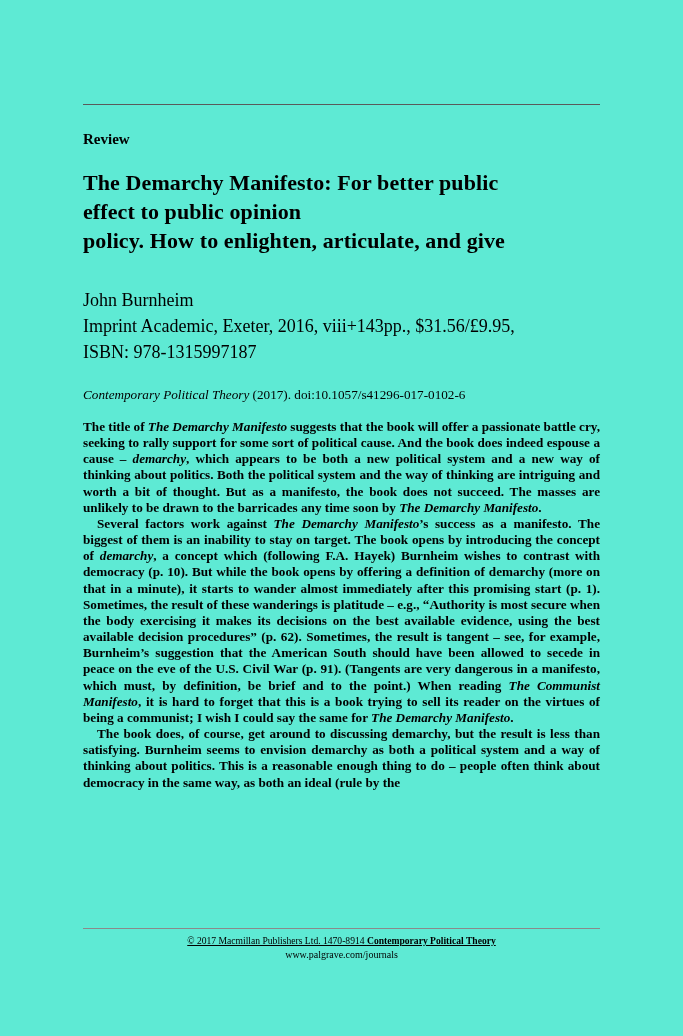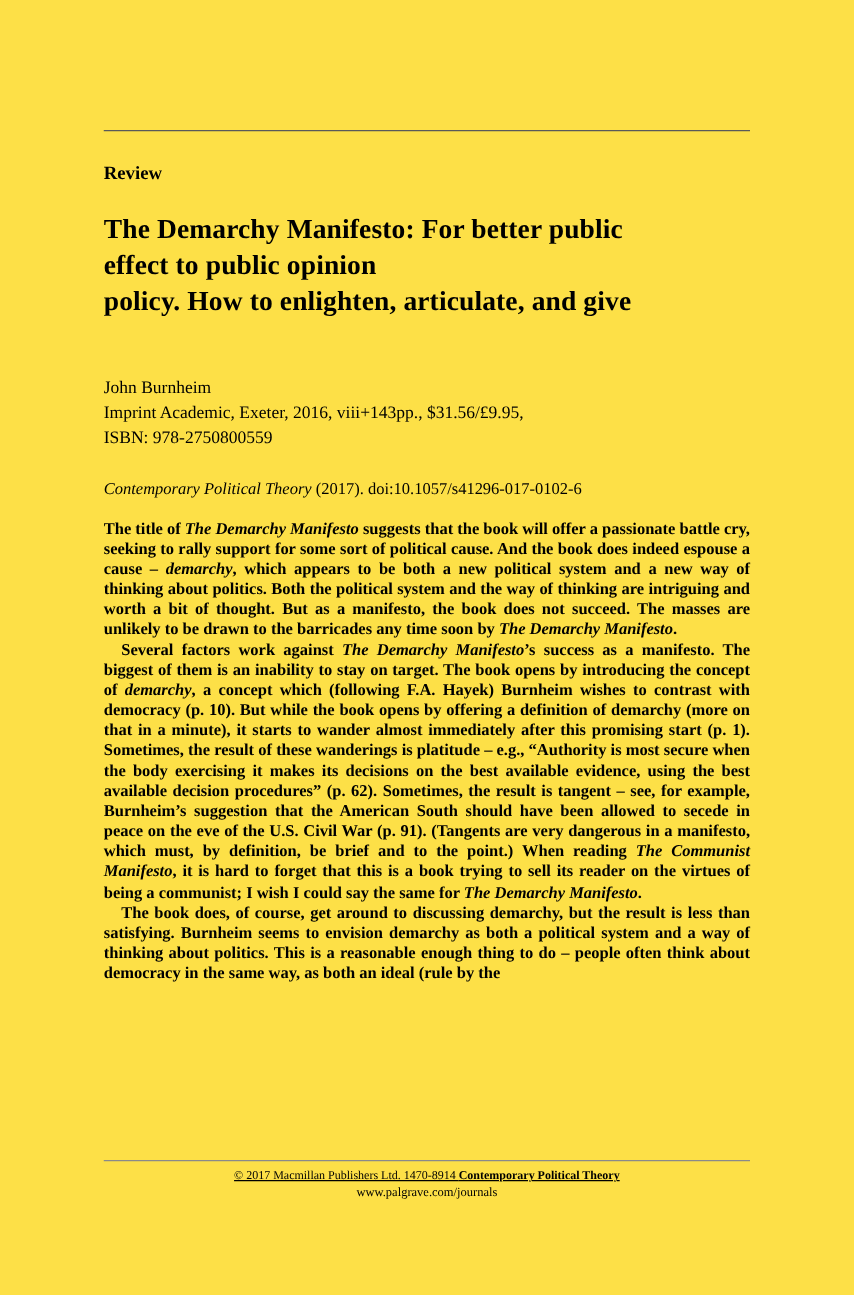--- a/index.html
+++ b/index.html
@@ -1,20 +1,20 @@
 <!DOCTYPE html>
 <html><head>
 <meta charset="utf-8">
 <style>
   html, body { margin: 0; padding: 0; background: #ffffff; }
   .page {
     position: relative;
     width: 683px;
     height: 1036px;
-    background: #fde047;
+    background: #5eead4;
     font-family: "Liberation Serif", serif;
     color: #000000;
     overflow: hidden;
     box-sizing: border-box;
   }
   .content { padding: 0 83px; }
   .rule { border: none; border-top: 1px solid #5a5a5a; height: 0; margin: 0; }
   .top-rule { margin-top: 104px; }
   .section-label {
     margin-top: 26px;
@@ -23,22 +23,22 @@
   }
   .title {
     margin: 20px 0 0 0;
     font-size: 22px;
     font-weight: bold;
     line-height: 1.32;
     letter-spacing: 0.1px;
   }
   .tline { display: block; }
   .authorblock {
-    margin-top: 46px;
-    font-size: 14px;
+    margin-top: 33px;
+    font-size: 18px;
     line-height: 1.44;
   }
   .citation {
     margin-top: 21px;
     font-size: 13.2px;
   }
   .it { font-style: italic; }
   .body-text {
     margin-top: 16px;
     font-size: 13.2px;
@@ -79,21 +79,21 @@
 
     <h1 class="title">
       <span class="tline">The Demarchy Manifesto: For better public</span>
       <span class="tline">effect to public opinion</span>
       <span class="tline">policy. How to enlighten, articulate, and give</span>
     </h1>
 
     <div class="authorblock">
       <div>John Burnheim</div>
       <div>Imprint Academic, Exeter, 2016, viii+143pp., $31.56/£9.95,</div>
-      <div>ISBN: 978-2750800559</div>
+      <div>ISBN: 978-1315997187</div>
     </div>
 
     <div class="citation"><span class="it">Contemporary Political Theory</span><span> (2017). doi:10.1057/s41296-017-0102-6</span></div>
 
     <div class="body-text">
       <p class="para"><span>The title of </span><span class="it">The Demarchy Manifesto</span><span> suggests that the book will offer a passionate battle cry, seeking to rally support for some sort of political cause. And the book does indeed espouse a cause – </span><span class="it">demarchy</span><span>, which appears to be both a new political system and a new way of thinking about politics. Both the political system and the way of thinking are intriguing and worth a bit of thought. But as a manifesto, the book does not succeed. The masses are unlikely to be drawn to the barricades any time soon by </span><span class="it">The Demarchy Manifesto</span><span>.</span></p>
       <p class="para indent"><span>Several factors work against </span><span class="it">The Demarchy Manifesto</span><span>’s success as a manifesto. The biggest of them is an inability to stay on target. The book opens by introducing the concept of </span><span class="it">demarchy</span><span>, a concept which (following F.A. Hayek) Burnheim wishes to contrast with democracy (p. 10). But while the book opens by offering a definition of demarchy (more on that in a minute), it starts to wander almost immediately after this promising start (p. 1). Sometimes, the result of these wanderings is platitude – e.g., “Authority is most secure when the body exercising it makes its decisions on the best available evidence, using the best available decision procedures” (p. 62). Sometimes, the result is tangent – see, for example, Burnheim’s suggestion that the American South should have been allowed to secede in peace on the eve of the U.S. Civil War (p. 91). (Tangents are very dangerous in a manifesto, which must, by definition, be brief and to the point.) When reading </span><span class="it">The Communist Manifesto</span><span>, it is hard to forget that this is a book trying to sell its reader on the virtues of being a communist; I wish I could say the same for </span><span class="it">The Demarchy Manifesto</span><span>.</span></p>
       <p class="para indent"><span>The book does, of course, get around to discussing demarchy, but the result is less than satisfying. Burnheim seems to envision demarchy as both a political system and a way of thinking about politics. This is a reasonable enough thing to do – people often think about democracy in the same way, as both an ideal (rule by the</span></p>
     </div>
   </div>

